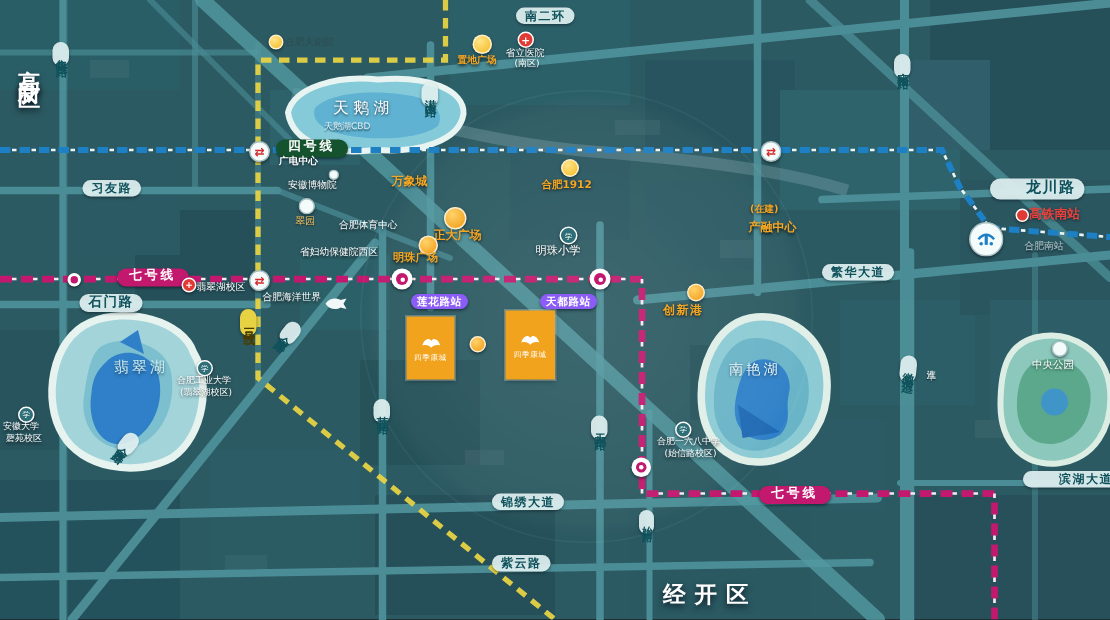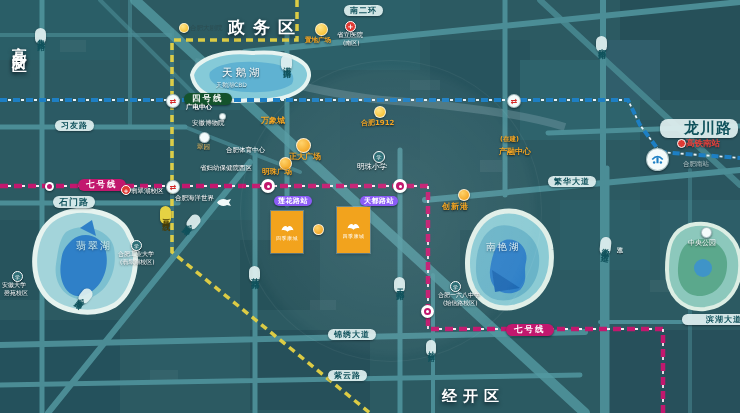--- a/index.html
+++ b/index.html
@@ -154,37 +154,36 @@
 
     <g fill="none">
       <path d="M0,186 H428 V329 H663 V413" stroke="#c2186e" stroke-width="4.5" stroke-dasharray="8 6"></path>
       <path d="M0,186 H428 V329 H663 V413" stroke="#fbe9f2" stroke-width="1.8" stroke-dasharray="3 11" stroke-dashoffset="6"></path>
     </g>
   </svg>
 
   <div class="wm"></div>
 
   <div class="lbl dist vert" style="left:10px;top:34px;font-size:15px;letter-spacing:6px;">高新区</div>
-  <div class="lbl dist" style="left:228px;top:18px;font-size:17px;letter-spacing:8px;">政务区</div>
   <div class="lbl dist" style="left:442px;top:388px;font-size:15px;letter-spacing:6px;">经开区</div>
 
   <div class="lbl t" style="left:222px;top:66px;font-size:10.5px;letter-spacing:3px;">天鹅湖</div>
   <div class="lbl" style="left:216px;top:82px;font-size:6px;color:#dff2f5;text-shadow:0 1px 1px rgba(0,10,15,.6);">天鹅湖CBD</div>
   <div class="lbl" style="left:76px;top:240px;font-size:10px;color:#cfeef0;letter-spacing:2px;text-shadow:0 1px 2px rgba(0,30,60,.6);">翡翠湖</div>
   <div class="lbl" style="left:486px;top:242px;font-size:9.5px;color:#e6f6f8;letter-spacing:2px;text-shadow:0 1px 2px rgba(0,30,60,.6);">南艳湖</div>
   <span class="ic ic-white" style="left:701px;top:227px;width:9px;height:9px;"></span>
   <div class="lbl t t7" style="left:688px;top:239px;">中央公园</div>
 
   <span class="lbl rp rpv vert" style="left:35px;top:28px;">集贤路</span>
   <span class="lbl rp" style="left:55px;top:120px;">习友路</span>
   <span class="lbl rp" style="left:53px;top:196px;font-size:9px;">石门路</span>
   <span class="lbl rp" style="left:344px;top:5px;">南二环</span>
   <span class="lbl rp rpv vert" style="left:281px;top:55px;">潜山路</span>
   <span class="lbl rp rpv vert" style="left:596px;top:36px;">宿松路</span>
-  <span class="lbl rp" style="left:660px;top:119px;font-size:15px;padding-left:24px;">龙川路</span>
+  <span class="lbl rp" style="left:660px;top:119px;font-size:10px;padding-left:24px;">龙川路</span>
   <span class="lbl rp" style="left:548px;top:176px;">繁华大道</span>
   <span class="lbl rp rpv vert" style="left:600px;top:237px;transform:rotate(6deg);">徽州大道</span>
   <span class="lbl rp" style="left:682px;top:314px;padding-left:24px;">滨湖大道</span>
   <span class="lbl rp rpv vert" style="left:249px;top:266px;">莲花路</span>
   <span class="lbl rp rpv vert" style="left:394px;top:277px;">天都路</span>
   <span class="lbl rp rpv vert" style="left:426px;top:340px;font-size:7px;">始信路</span>
   <span class="lbl rp" style="left:328px;top:329px;">锦绣大道</span>
   <span class="lbl rp" style="left:328px;top:370px;">紫云路</span>
   <span class="lbl rp rpv vert" style="left:188px;top:214px;transform:rotate(39deg);">金寨路</span>
   <span class="lbl rp rpv vert" style="left:80px;top:288px;transform:rotate(39deg);">金寨路</span>

